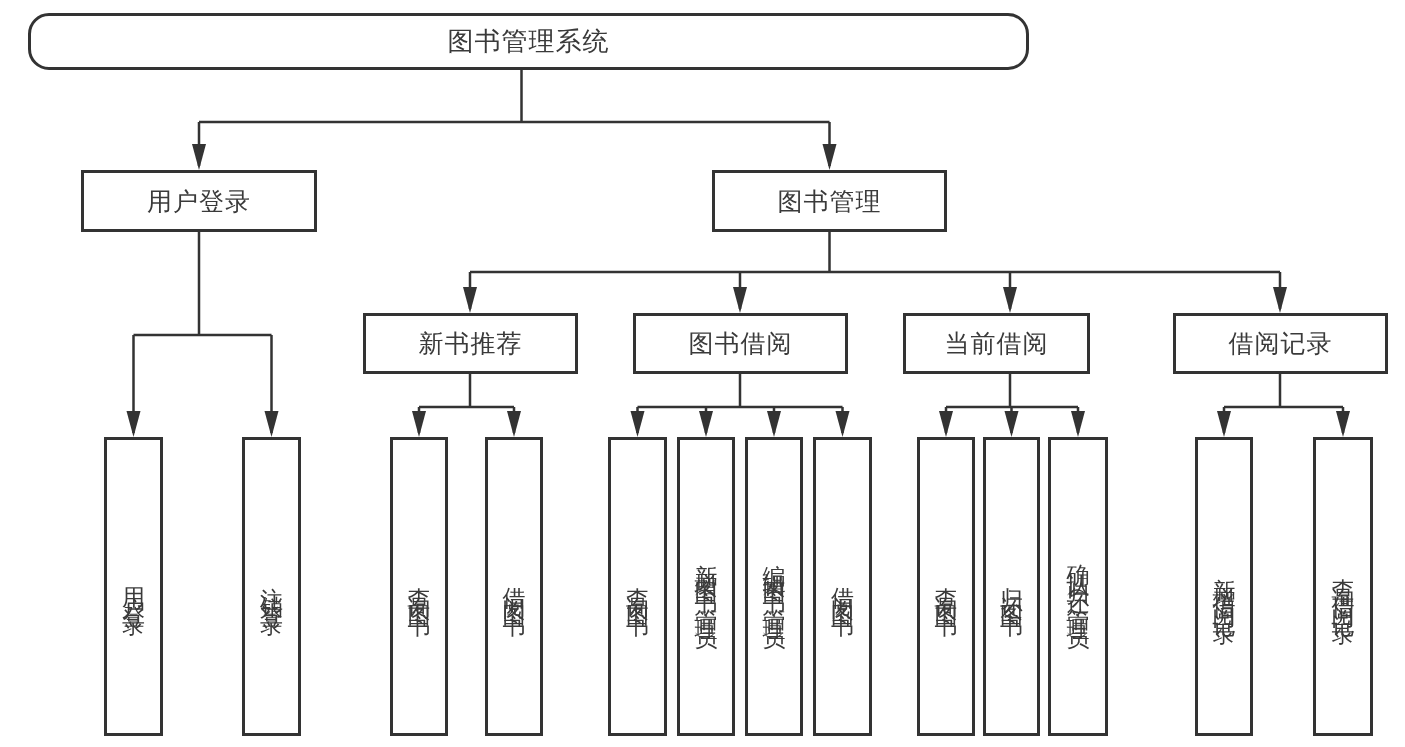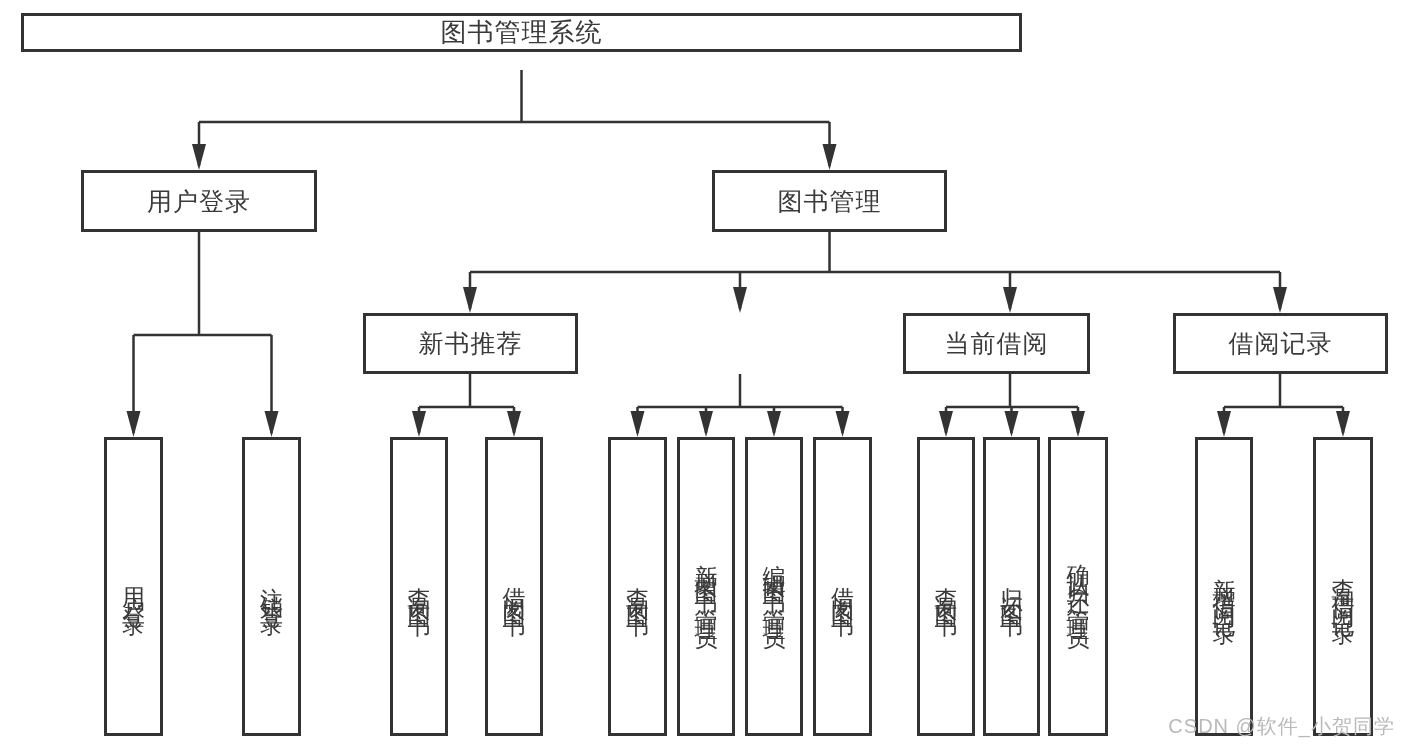--- a/index.html
+++ b/index.html
@@ -85,33 +85,36 @@
       <polygon points="767,411 781,411 774,437"></polygon>
       <polygon points="835.5,411 849.5,411 842.5,437"></polygon>
       <polygon points="939,411 953,411 946,437"></polygon>
       <polygon points="1004.5,411 1018.5,411 1011.5,437"></polygon>
       <polygon points="1071,411 1085,411 1078,437"></polygon>
       <polygon points="1217,411 1231,411 1224,437"></polygon>
       <polygon points="1336,411 1350,411 1343,437"></polygon>
     </g>
   </svg>
 
-  <div class="node node--root" style="left:21px;top:13px;width:1001px;height:39px;">
+  <div class="node node--root" style="left:28px;top:13px;width:1001px;height:57px;border-radius:21px;">
     <span>图书管理系统</span>
   </div>
 
   <div class="node" style="left:81px;top:170px;width:236px;height:62px;">
     <span>用户登录</span>
   </div>
   <div class="node" style="left:712px;top:170px;width:235px;height:62px;justify-content:center;">
     <span>图书管理</span>
   </div>
 
   <div class="node" style="left:363px;top:313px;width:215px;height:61px;">
     <span>新书推荐</span>
+  </div>
+  <div class="node" style="left:633px;top:313px;width:215px;height:61px;">
+    <span>图书借阅</span>
   </div>
   <div class="node" style="left:903px;top:313px;width:187px;height:61px;">
     <span>当前借阅</span>
   </div>
   <div class="node" style="left:1173px;top:313px;width:215px;height:61px;">
     <span>借阅记录</span>
   </div>
 
   <div class="node node--leaf" style="left:104px;top:437px;width:59px;height:299px;">
     <span class="vtext">用户登录</span>
@@ -150,15 +153,14 @@
     <span class="vtext">确认归还（管理员）</span>
   </div>
 
   <div class="node node--leaf" style="left:1195px;top:437px;width:58px;height:299px;">
     <span class="vtext">新增借阅记录</span>
   </div>
   <div class="node node--leaf" style="left:1313px;top:437px;width:60px;height:299px;">
     <span class="vtext">查询借阅记录</span>
   </div>
 
-  <div class="watermark">CSDN @软件_小贺同学</div>
 
 </div>
 
 </body></html>

